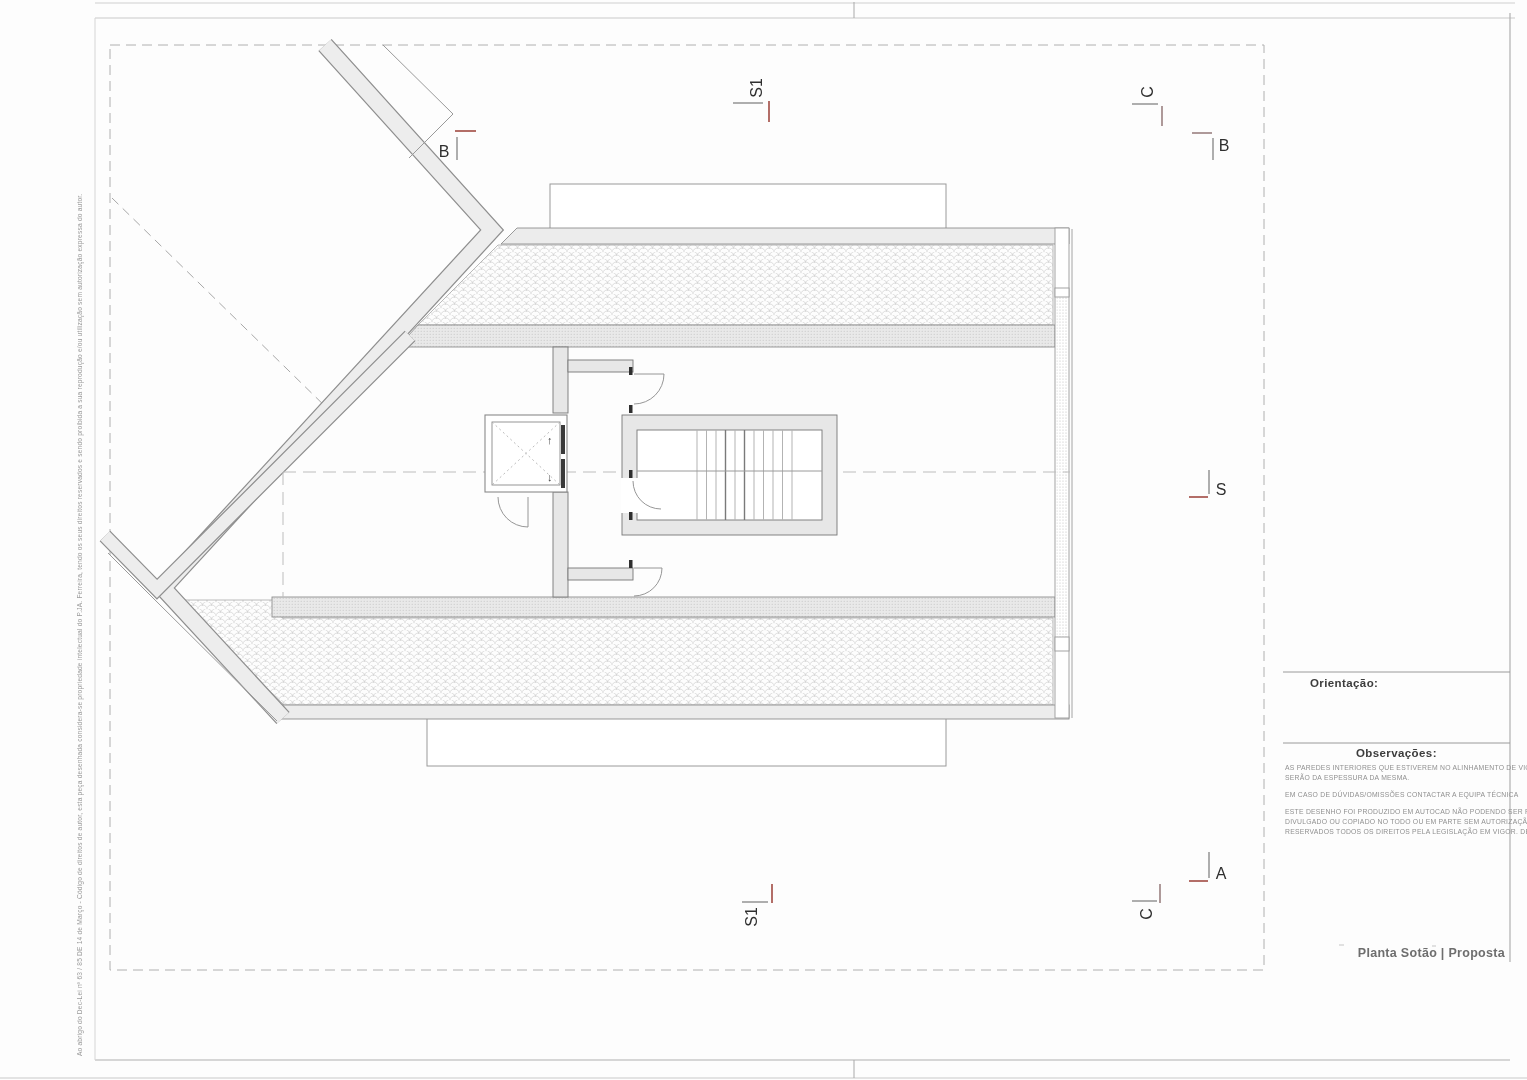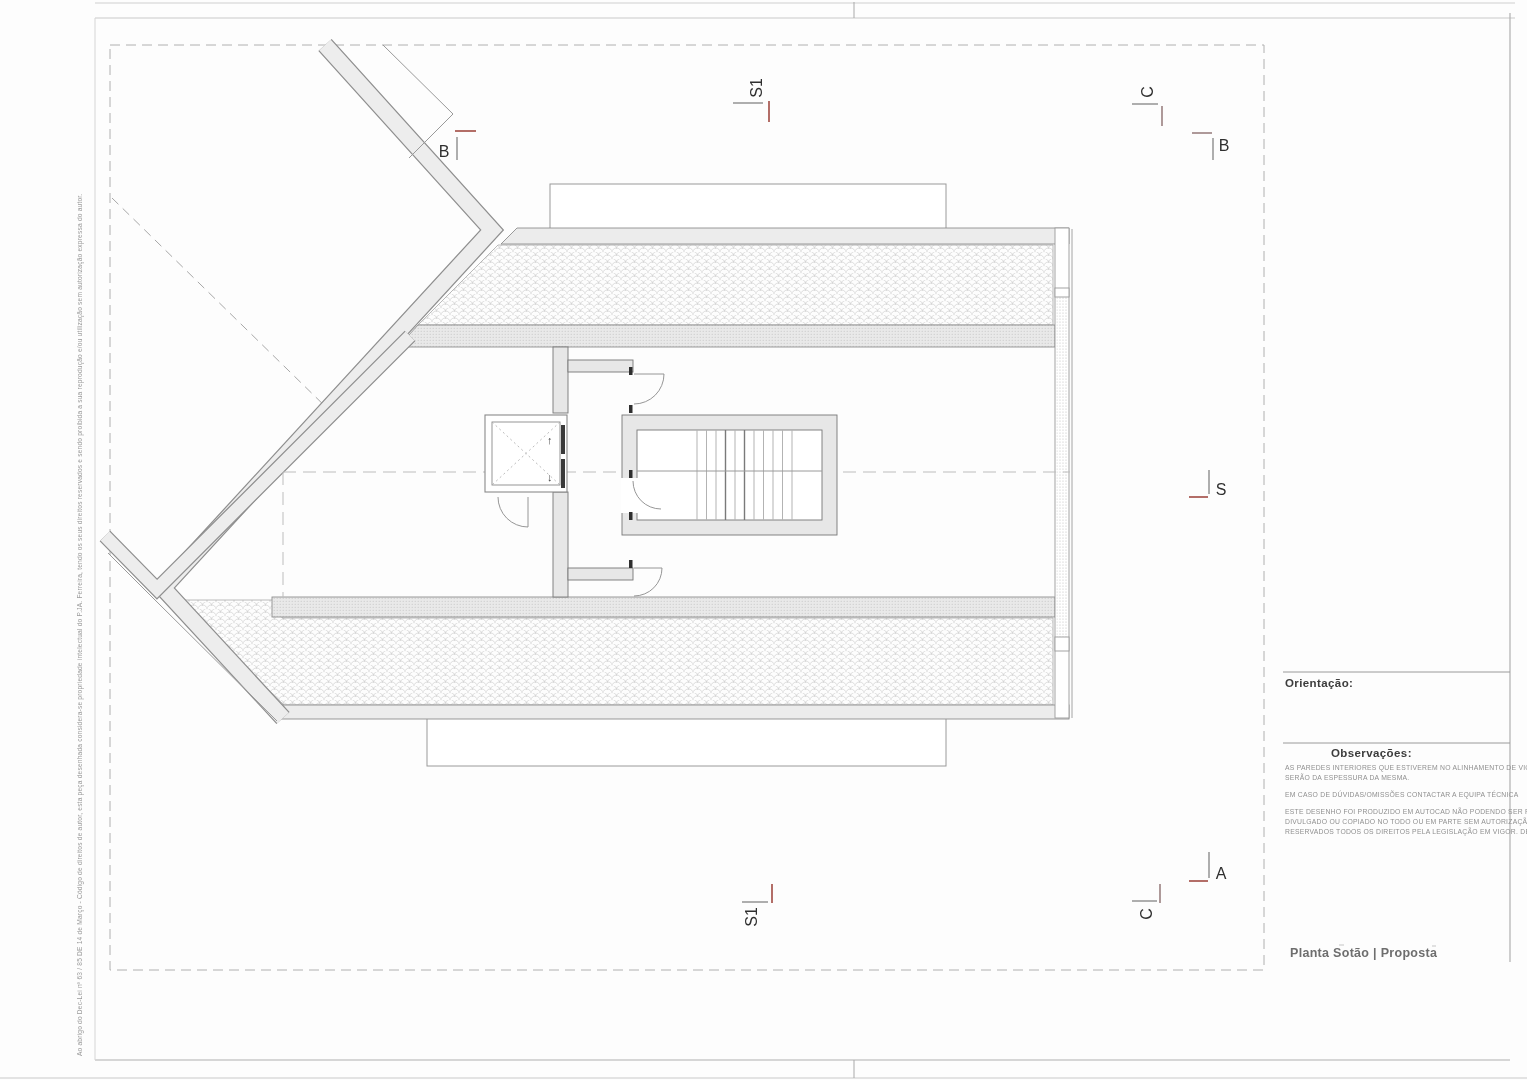--- a/index.html
+++ b/index.html
@@ -1,21 +1,21 @@
 <!DOCTYPE html>
 <html><head>
 <meta charset="utf-8">
 <style>
   html,body{margin:0;padding:0;background:#fff;}
   #sheet{position:relative;width:1527px;height:1080px;background:#fdfdfd;overflow:hidden;
          font-family:"Liberation Sans",sans-serif;}
   #plan-svg{position:absolute;left:0;top:0;}
-  .tb-label{position:absolute;font-weight:bold;font-size:11.5px;color:#3c3c3c;letter-spacing:.4px;}
+  .tb-label{position:absolute;font-weight:bold;font-size:11.5px;color:#3c3c3c;letter-spacing:.4px;margin-left:25px;}
   .tb-note{position:absolute;font-size:6.8px;color:#8f8f8f;letter-spacing:.25px;white-space:nowrap;}
-  #sheet-title{position:absolute;left:1290px;top:946px;width:215px;text-align:left;
+  #sheet-title{position:absolute;left:1290px;top:946px;width:215px;text-align:right;
                font-weight:bold;font-size:12.5px;color:#6e6e6e;letter-spacing:.3px;}
   #copyright{position:absolute;left:76px;top:1056px;width:1015px;transform:rotate(-90deg);
              transform-origin:0 0;font-size:6.6px;color:#9a9a9a;white-space:nowrap;letter-spacing:.2px;}
   svg text{font-family:"Liberation Sans",sans-serif;font-size:16px;fill:#2f2f2f;}
   svg text.arrow{font-size:11px;fill:#444;}
 </style>
 </head>
 <body>
 
 <div id="sheet">

